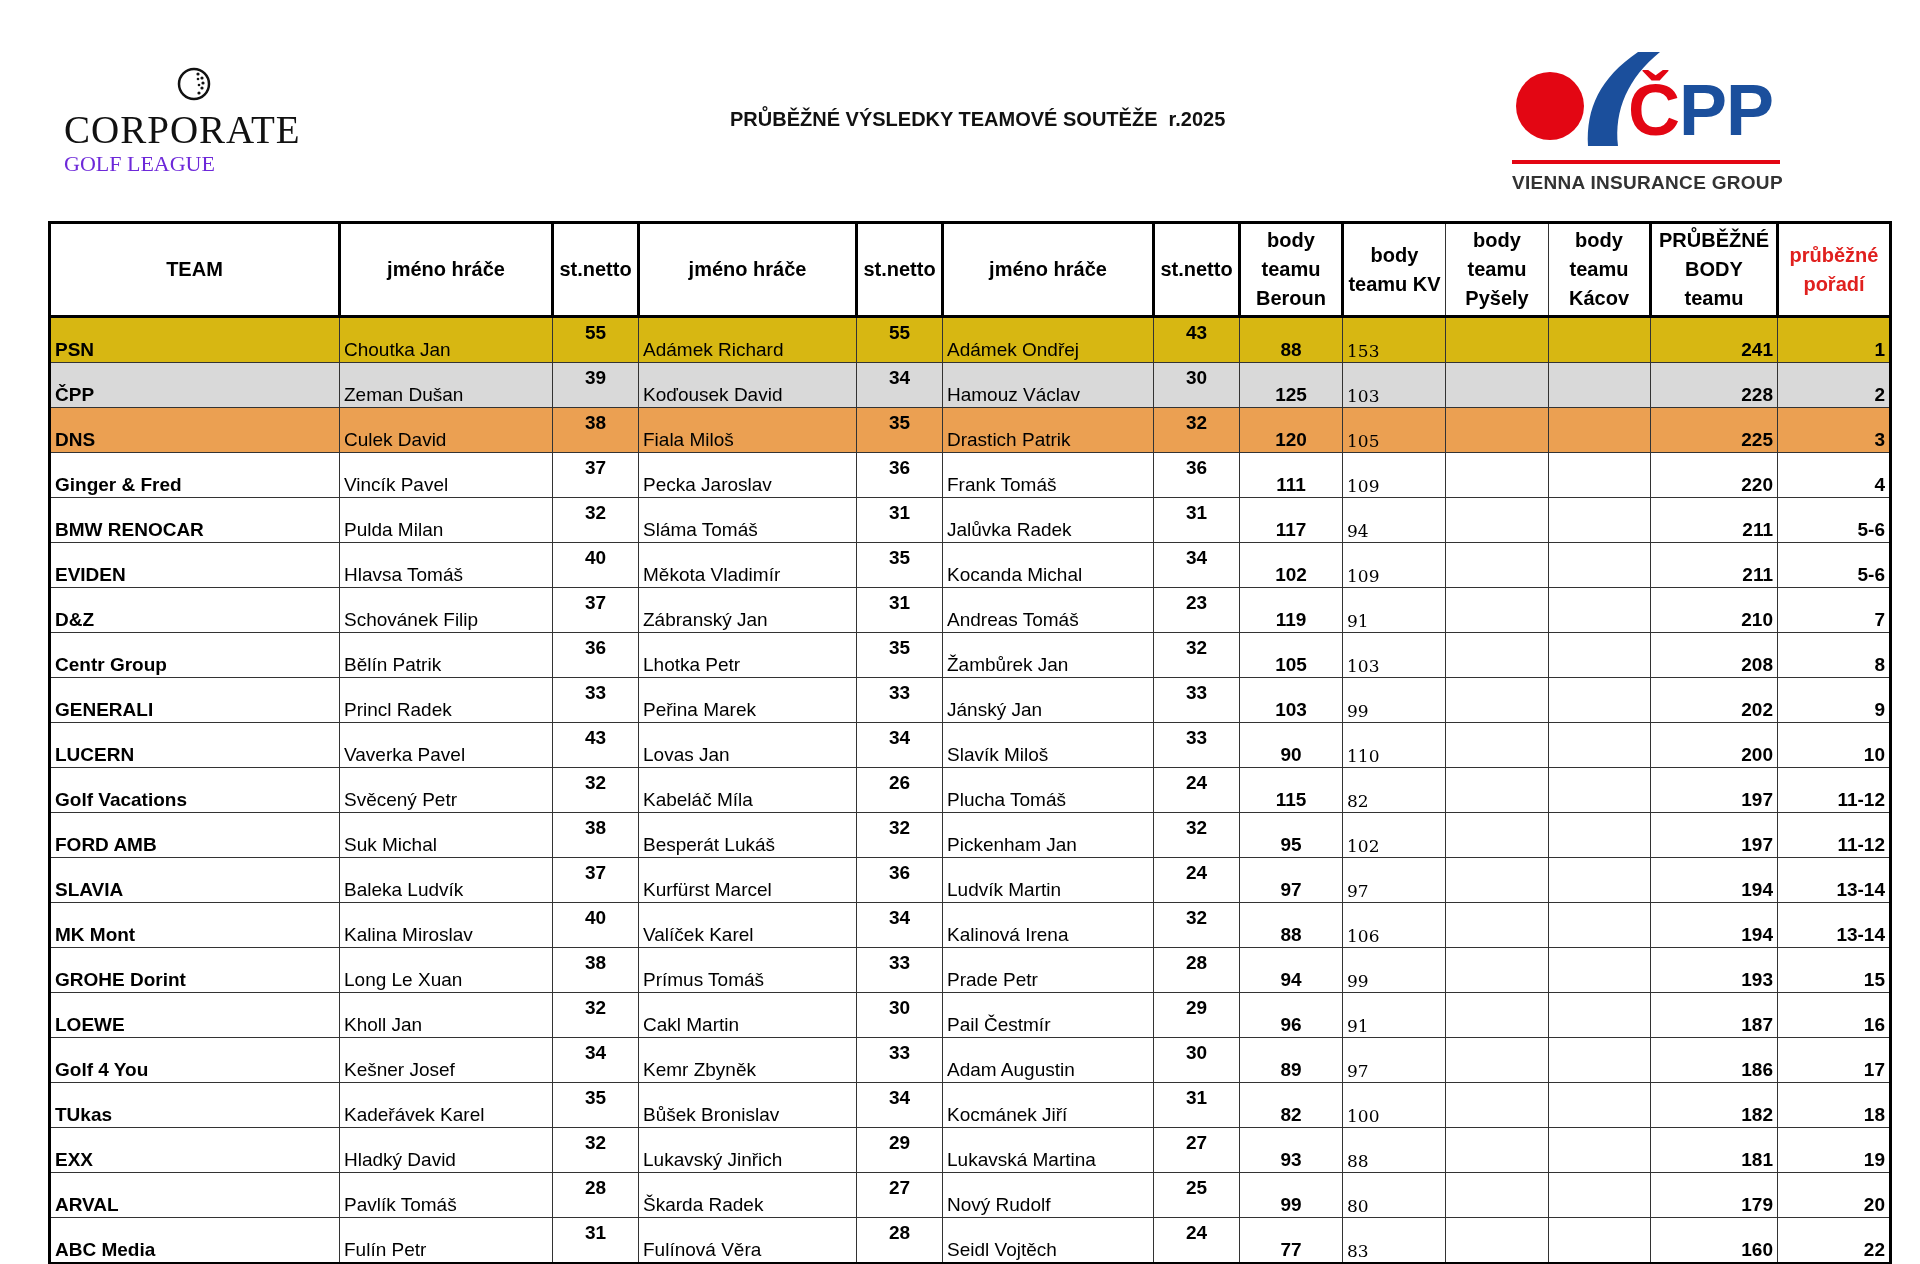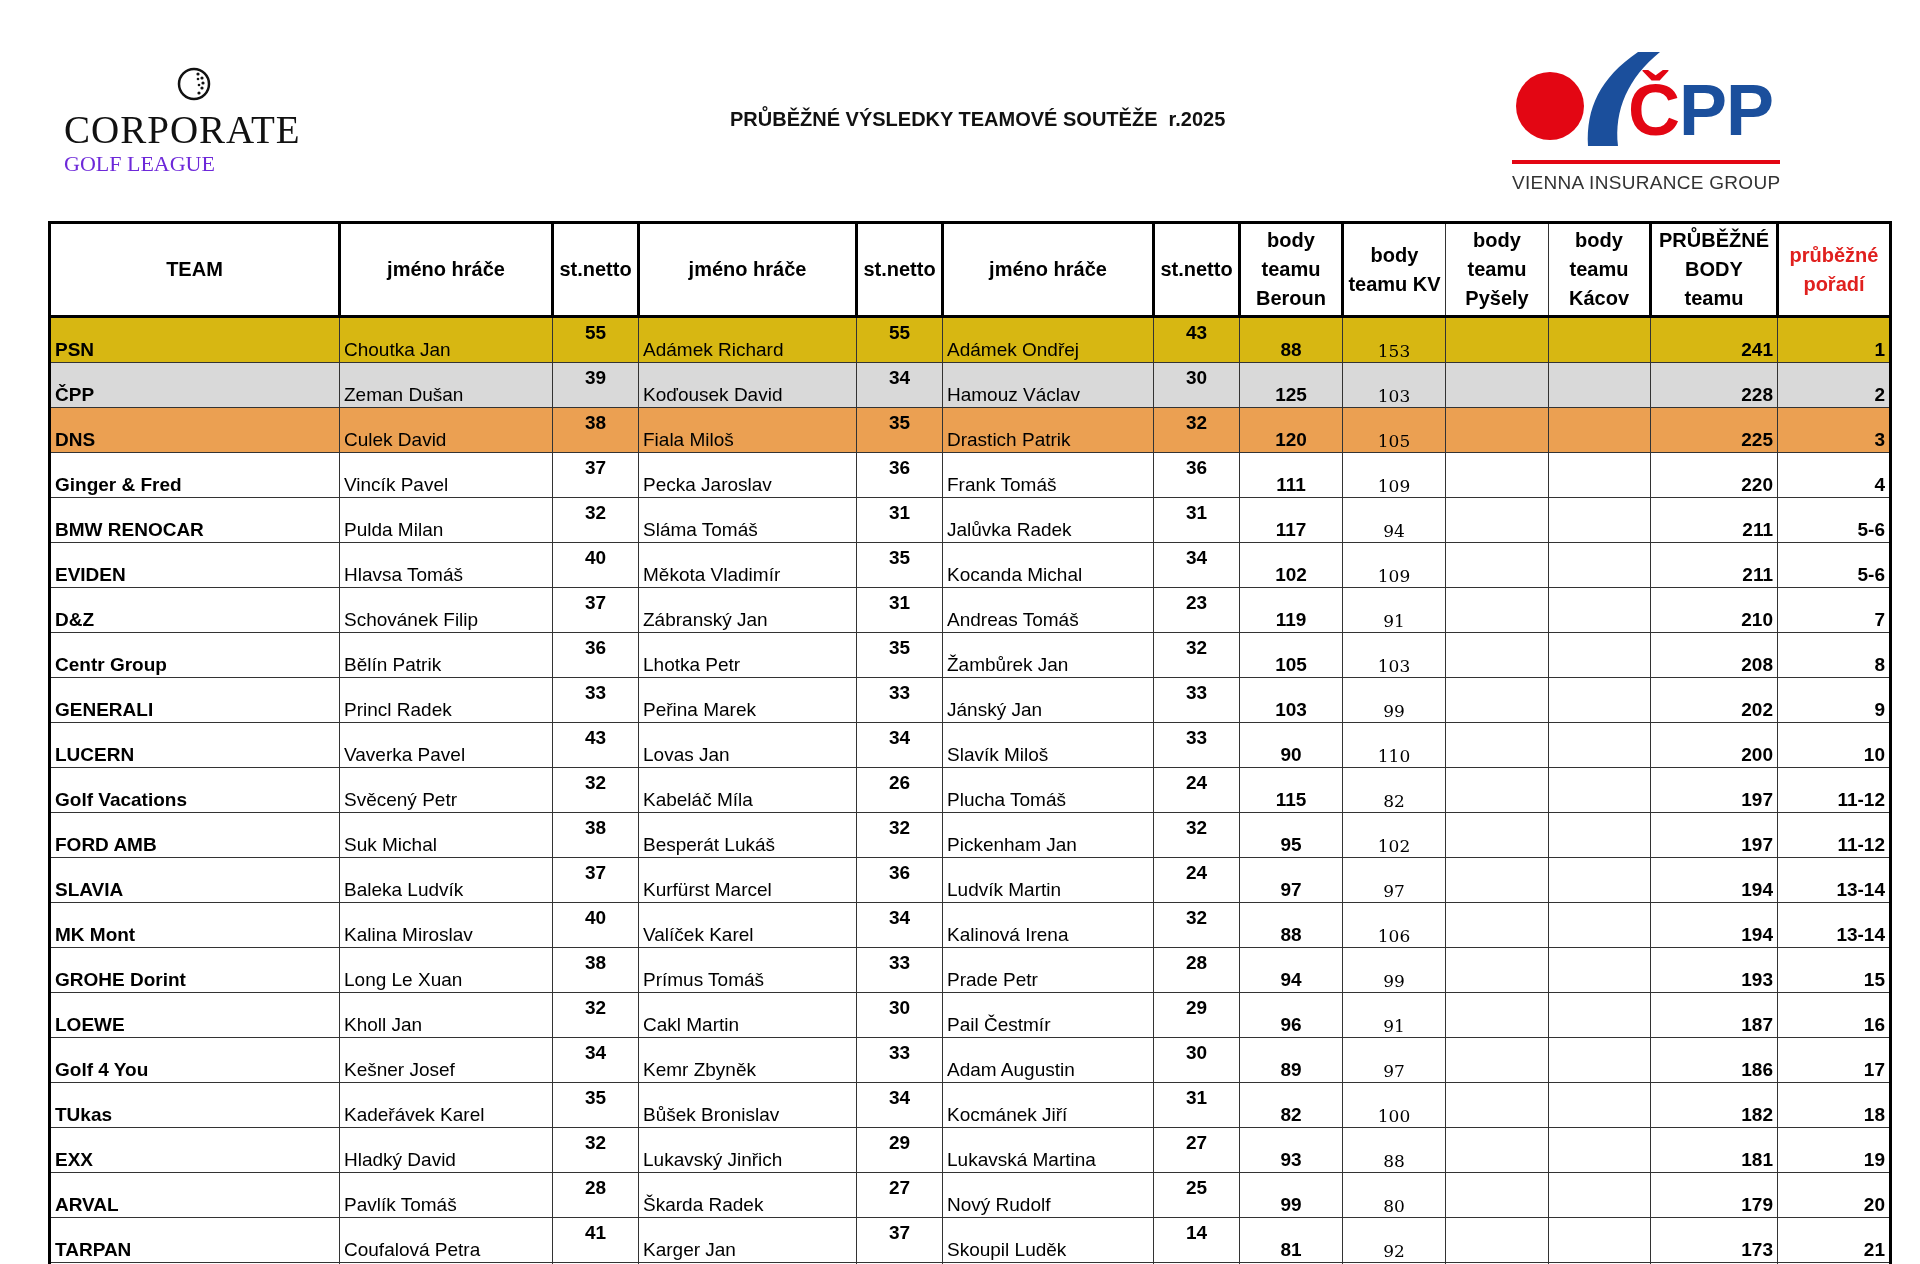--- a/index.html
+++ b/index.html
@@ -16,36 +16,36 @@
   .doc-title { position:absolute; left:730px; top:108px; font-size:20px; font-weight:bold;
                letter-spacing:0px; color:#111; white-space:pre; }
 
   
   .cpp-logo { position:absolute; left:1510px; top:48px; width:280px; height:150px; }
   .cpp-mark { position:absolute; left:0; top:0; width:280px; height:110px; }
   .cpp-text { position:absolute; left:118px; top:22px; font-size:72px; font-weight:bold; line-height:80px; letter-spacing:-1px; }
   .cpp-text .c { color:#e30613; }
   .cpp-text .pp { color:#1b4f9c;text-align:right; }
   .cpp-rule { position:absolute; left:2px; top:112px; width:268px; height:4px; background:#e30613; }
-  .cpp-vig  { position:absolute; left:2px; top:124px; font-size:19px; font-weight:normal; color:#333; letter-spacing:0.3px; white-space:nowrap; }
+  .cpp-vig  { position:absolute; left:2px; top:124px; font-size:19px; font-weight:bold; color:#333; letter-spacing:0.3px; white-space:nowrap; }
 
   
   .results { position:absolute; left:48px; top:221px; border-collapse:collapse;
              border:3px solid #000; table-layout:fixed; }
   .results th, .results td { border:1px solid #333; padding:0 4px; overflow:hidden; white-space:nowrap; }
   .results thead th { height:91px; font-size:20px; font-weight:bold; text-align:center; line-height:29px;
                       background:#fff; border-left:3px solid #000; border-right:3px solid #000; border-bottom:3px solid #000; white-space:normal; }
   .results thead th.thin { border-left:1px solid #333; border-right:1px solid #333; }
   .results thead th.red { color:#e0201e; }
   .results tbody td { height:39px; font-size:19px; vertical-align:bottom; padding-bottom:1px; }
   .results td.team { font-weight:bold; }
   .results td.name { font-weight:normal; }
   .results td.net  { text-align:center; font-weight:bold; vertical-align:top; padding-top:4px; }
   .results td.br   { text-align:center; font-weight:bold; }
-  .results td.kv   { text-align:center; font-family:"DejaVu Serif", serif; font-size:17px;margin-top:46px; }
+  .results td.kv   { text-align:left; font-family:"DejaVu Serif", serif; font-size:17px;margin-top:46px; }
   .results td.tot  { text-align:right; font-weight:bold; }
   .results td.rank { text-align:right; font-weight:bold; }
 
   tr.gold td   { background:#d7b712; }
   tr.silver td { background:#d9d9d9; }
   tr.bronze td { background:#eba052; }
 </style>
 </head>
 <body>
 
@@ -408,35 +408,20 @@
     <td class="name">Nový Rudolf</td>
     <td class="net">25</td>
     <td class="br">99</td>
     <td class="kv">80</td>
     <td></td>
     <td></td>
     <td class="tot">179</td>
     <td class="rank">20</td>
   </tr>
       <tr>
-    <td class="team">TARPAN</td>
-    <td class="name">Coufalová Petra</td>
-    <td class="net">41</td>
-    <td class="name">Karger Jan</td>
-    <td class="net">37</td>
-    <td class="name">Skoupil Luděk</td>
-    <td class="net">14</td>
-    <td class="br">81</td>
-    <td class="kv">92</td>
-    <td></td>
-    <td></td>
-    <td class="tot">173</td>
-    <td class="rank">21</td>
-  </tr>
-      <tr>
     <td class="team">ABC Media</td>
     <td class="name">Fulín Petr</td>
     <td class="net">31</td>
     <td class="name">Fulínová Věra</td>
     <td class="net">28</td>
     <td class="name">Seidl Vojtěch</td>
     <td class="net">24</td>
     <td class="br">77</td>
     <td class="kv">83</td>
     <td></td>

